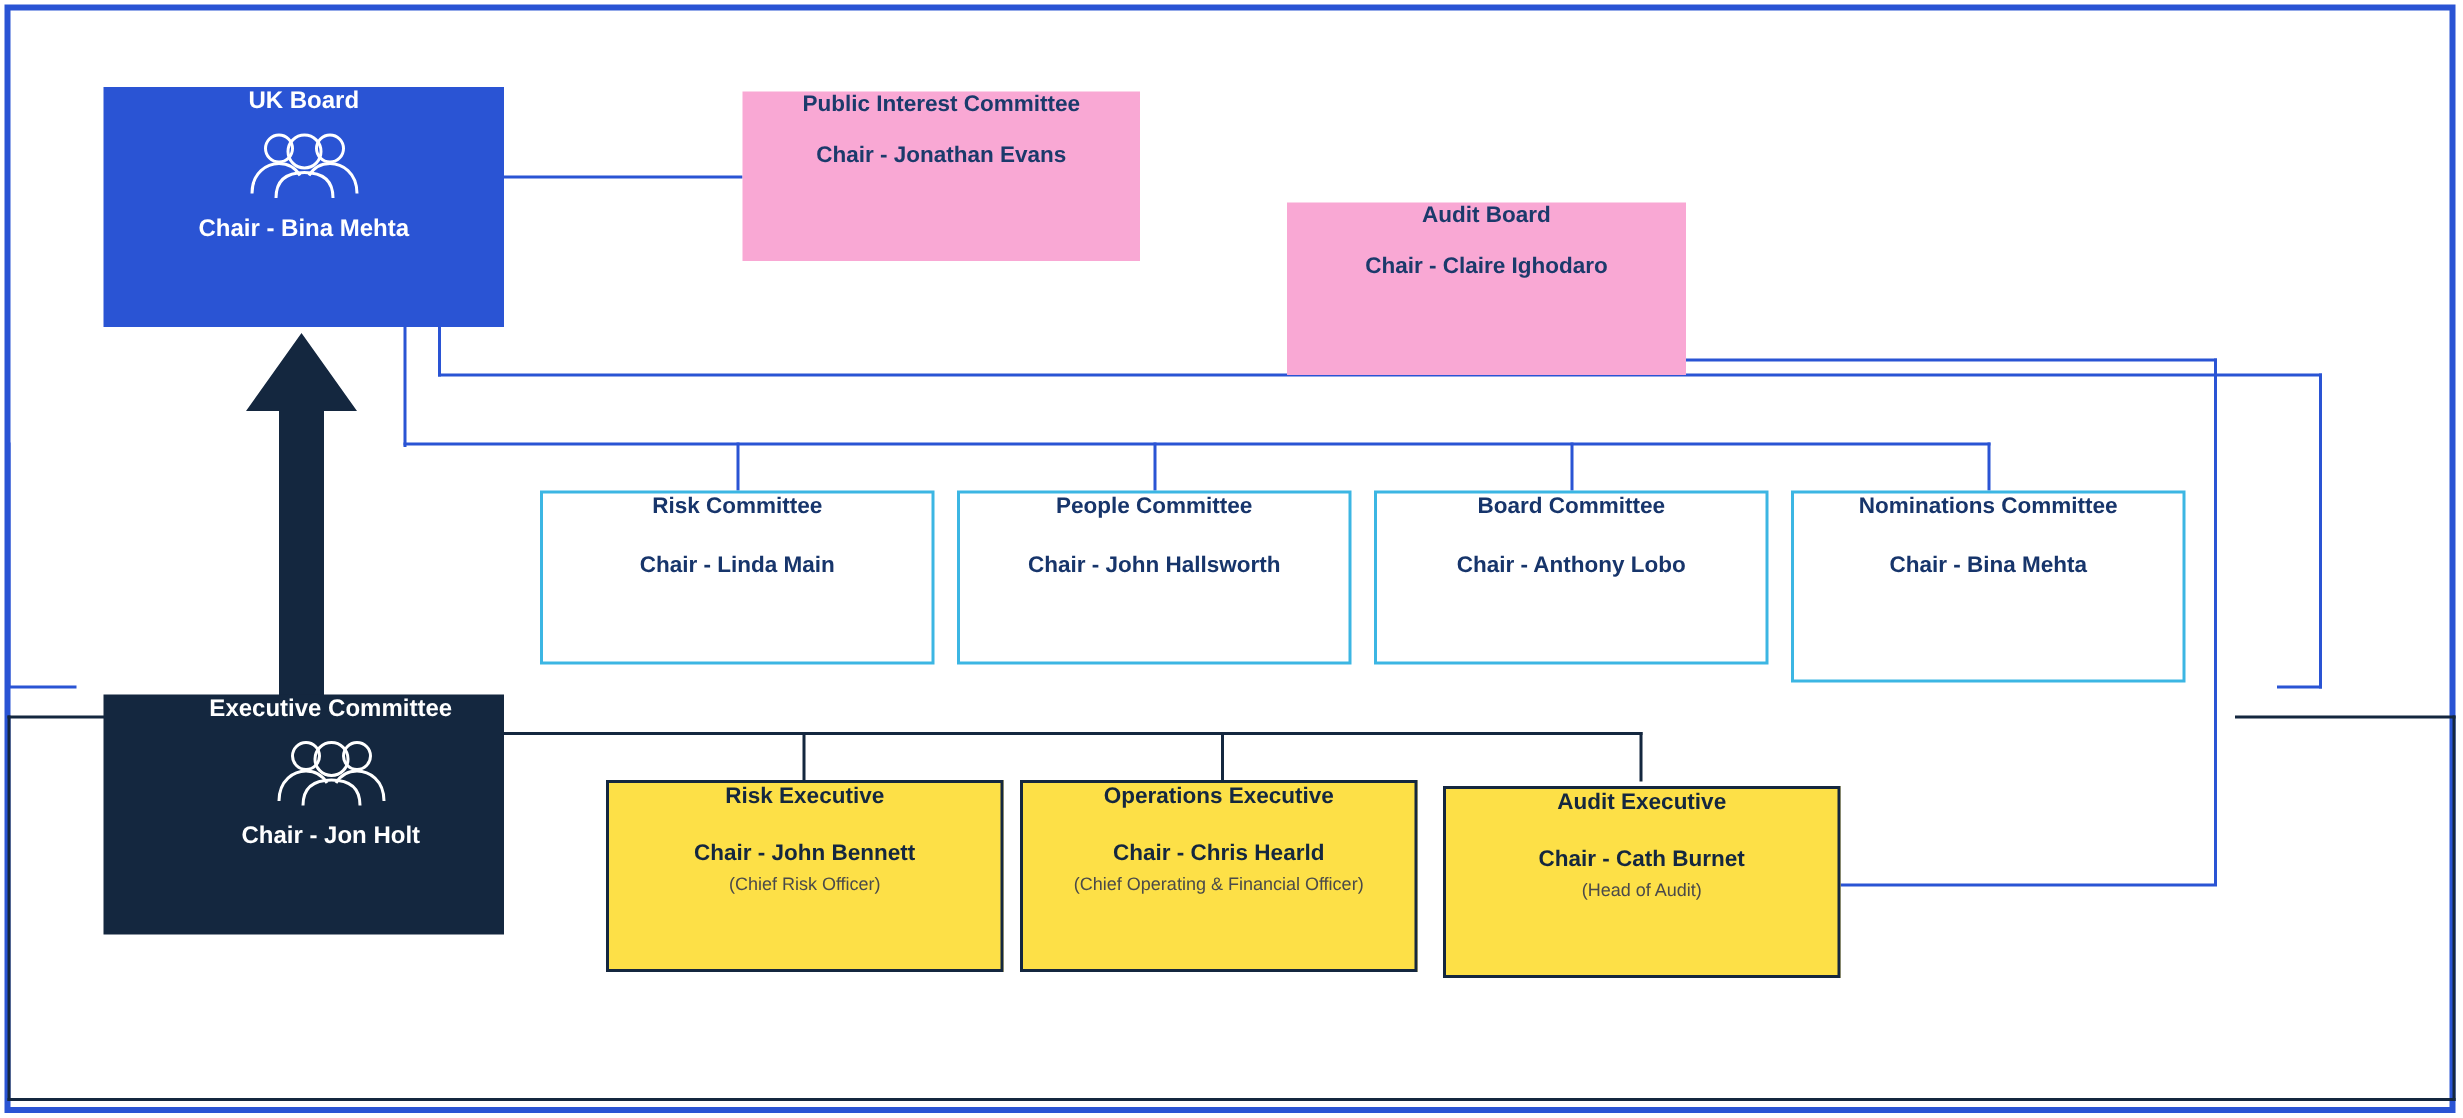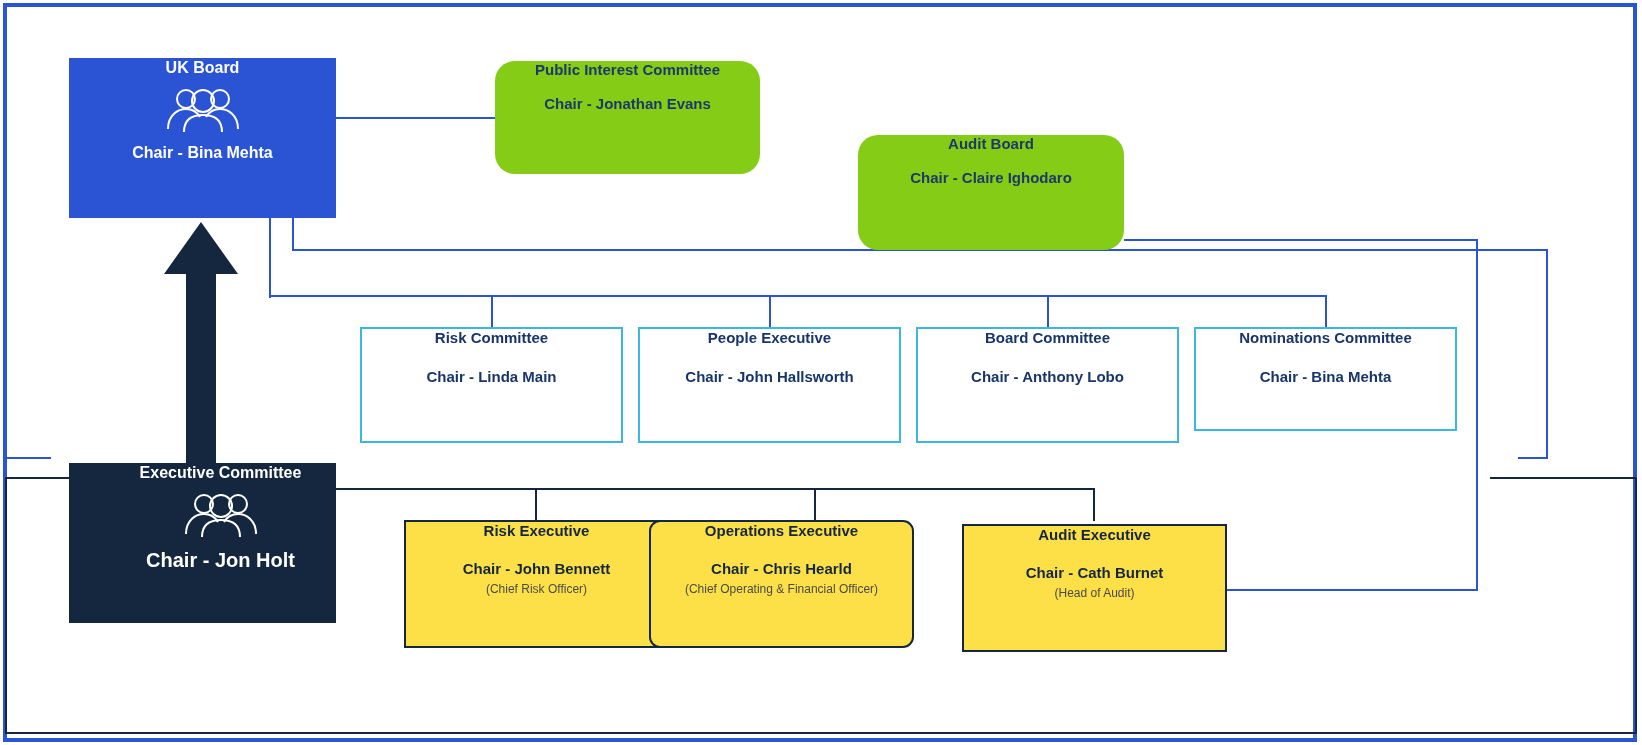--- a/index.html
+++ b/index.html
@@ -63,27 +63,26 @@
   .board-primary .title { font-size: 16px; }
   .board-primary .chair { font-size: 16px; }
 
   
   .board-exec {
     background: #14273f;
     color: #ffffff;
     padding-left: 36px;
   }
   .board-exec .title { font-size: 16px; }
-  .board-exec .chair { font-size: 20px; }
+  .board-exec .chair { font-size: 16px; }
 
   
   .board-cyan {
-    background: #84cc16;
+    background: #f9a8d4;
     color: #1b3a6b;
-    border-radius: 20px;
   }
   .board-cyan .title { font-size: 15px; margin-bottom: 16px; }
   .board-cyan .chair { font-size: 15px; }
 
   
   .cmte {
     background: #ffffff;
     border: 2px solid #3cb6e3;
     color: #17356b;
   }
@@ -176,30 +175,30 @@
     <div class="title">Audit Board</div>
     <div class="chair">Chair - Claire Ighodaro</div>
   </div>
 
   <div class="node cmte" style="left:360px; top:327px; width:263px; height:116px;">
     <div class="title">Risk Committee</div>
     <div class="chair">Chair - Linda Main</div>
   </div>
 
   <div class="node cmte" style="left:638px; top:327px; width:263px; height:116px;">
-    <div class="title">People Executive</div>
+    <div class="title">People Committee</div>
     <div class="chair">Chair - John Hallsworth</div>
   </div>
 
   <div class="node cmte" style="left:916px; top:327px; width:263px; height:116px;">
     <div class="title">Board Committee</div>
     <div class="chair">Chair - Anthony Lobo</div>
   </div>
 
-  <div class="node cmte" style="left:1194px; top:327px; width:263px; height:104px;">
+  <div class="node cmte" style="left:1194px; top:327px; width:263px; height:128px;">
     <div class="title">Nominations Committee</div>
     <div class="chair">Chair - Bina Mehta</div>
   </div>
 
   <div class="node board-exec" style="left:69px; top:463px; width:267px; height:160px;">
     <div class="title">Executive Committee</div>
     <svg class="people-icon" width="78" height="46" viewBox="0 0 78 46">
       <circle cx="22" cy="12" r="9" fill="none" stroke="#ffffff" stroke-width="2"></circle>
       <circle cx="56" cy="12" r="9" fill="none" stroke="#ffffff" stroke-width="2"></circle>
       <circle cx="39" cy="14" r="11" fill="none" stroke="#ffffff" stroke-width="2"></circle>
@@ -209,21 +208,21 @@
     </svg>
     <div class="chair">Chair - Jon Holt</div>
   </div>
 
   <div class="node exec" style="left:404px; top:520px; width:265px; height:128px;">
     <div class="title">Risk Executive</div>
     <div class="chair">Chair - John Bennett</div>
     <div class="sub">(Chief Risk Officer)</div>
   </div>
 
-  <div class="node exec" style="left:649px; top:520px; width:265px; height:128px;border-radius:11px;">
+  <div class="node exec" style="left:680px; top:520px; width:265px; height:128px;">
     <div class="title">Operations Executive</div>
     <div class="chair">Chair - Chris Hearld</div>
     <div class="sub">(Chief Operating &amp; Financial Officer)</div>
   </div>
 
   <div class="node exec" style="left:962px; top:524px; width:265px; height:128px;">
     <div class="title">Audit Executive</div>
     <div class="chair">Chair - Cath Burnet</div>
     <div class="sub">(Head of Audit)</div>
   </div>

